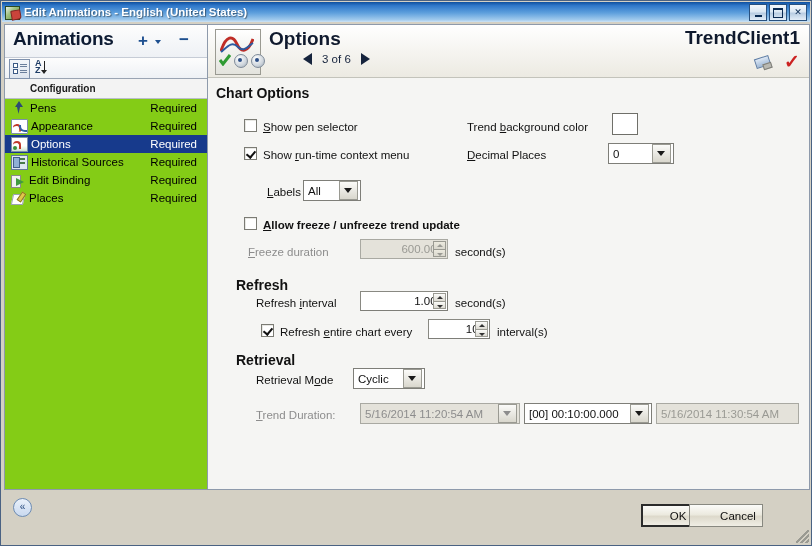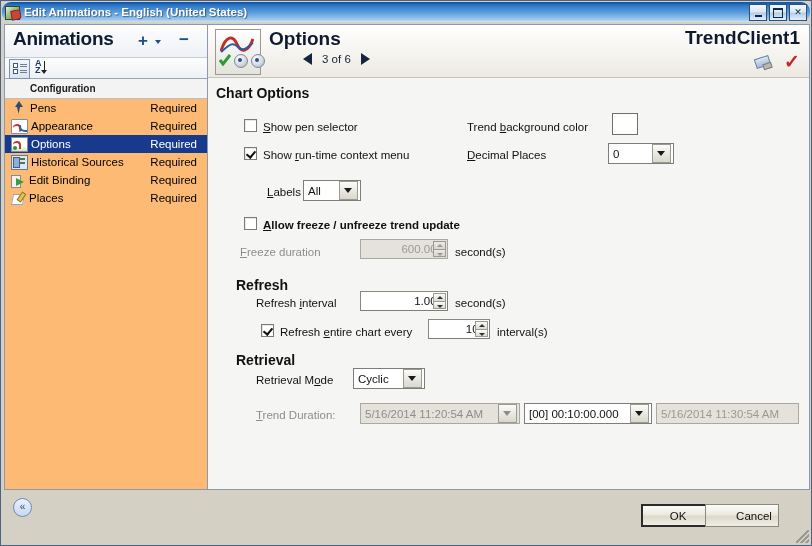--- a/index.html
+++ b/index.html
@@ -17,21 +17,21 @@
     box-sizing: border-box;
     background: #d4d0c4;
     border: 1px solid #4a6283;
   }
 
   
   .titlebar {
     position: absolute; left: 1px; top: 1px;
     width: 808px; height: 20px;
     background: linear-gradient(to bottom, #0e4f9e 0%, #2f77c9 18%, #5fa0dd 55%, #9fc9ec 88%, #cde3f6 100%);
-    display: flex; align-items: center; border-radius: 9px;
+    display: flex; align-items: center;
   }
   .title-icon {
     width: 16px; height: 15px; margin-left: 3px; margin-right: 3px;
     position: relative; flex: 0 0 auto;
   }
   .title-icon .sq {
     position: absolute; left: 0; top: 1px; width: 13px; height: 12px;
     background: linear-gradient(135deg,#e8f0e8 0%, #9fc07f 40%, #5c8f3a 100%);
     border: 1px solid #2c4a20;
   }
@@ -57,21 +57,21 @@
     font-size: 9px; color: #0a2a52; line-height: 1;
   }
   .winbtn span { display:block; }
   .wb-min span { width: 7px; height: 2px; background: #0a2a52; margin-top: 6px;}
   .wb-max span { width: 8px; height: 7px; border: 1px solid #0a2a52; border-top-width: 2px; }
 
   
   .left-panel {
     position: absolute; left: 3px; top: 23px;
     width: 204px; height: 466px;
-    background: #fdba74;
+    background: #84cc16;
     border: 1px solid #8e9aab;
     box-sizing: border-box;
   }
   .left-head {
     height: 32px; position: relative;
     background: linear-gradient(to bottom,#fdfdfd 0%, #eef1f5 100%);
     border-bottom: 1px solid #c6ccd6;
   }
   .left-title {
     position: absolute; left: 8px; top: 3px;
@@ -455,21 +455,21 @@
 
     <div class="lbl" style="left:59px; top:161px;"><u class="m">L</u>abels</div>
     <div class="combo" style="left:95px; top:155px; width:58px;">
       <span class="cval">All</span>
       <span class="cbtn"></span>
     </div>
 
     <div class="cb" style="left:36px; top:192px;"></div>
     <div class="lbl bold" style="left:55px; top:194px;"><u class="m">A</u>llow freeze / unfreeze trend update</div>
 
-    <div class="lbl dis" style="left:32px; top:221px;"><u class="m">F</u>reeze duration</div>
+    <div class="lbl dis" style="left:40px; top:221px;"><u class="m">F</u>reeze duration</div>
     <div class="textbox dis" style="left:152px; top:214px; width:88px;">
       <span class="val right">600.000</span>
       <span class="spin dis" style="right:1px;">
         <div class="up"></div>
           <div class="dn"></div>
       </span>
     </div>
     <div class="lbl" style="left:247px; top:221px;">second(s)</div>
 
     <div class="section-title" style="left:28px; top:252px;">Refresh</div>
@@ -511,15 +511,15 @@
     <div class="combo" style="left:316px; top:378px; width:128px;">
       <span class="cval">[00] 00:10:00.000</span>
       <span class="cbtn"></span>
     </div>
     <div class="textbox dis" style="left:448px; top:378px; width:143px; height:21px;">
       <span class="val">5/16/2014 11:30:54 AM</span>
     </div>
   </div>
 
   <div class="btn default" style="left:640px; top:503px;">OK</div>
-  <div class="btn" style="left:704px; top:503px;padding-left:24px;">Cancel</div>
+  <div class="btn" style="left:688px; top:503px;padding-left:24px;">Cancel</div>
   <div class="grip"></div>
 </div>
 
 </body></html>

